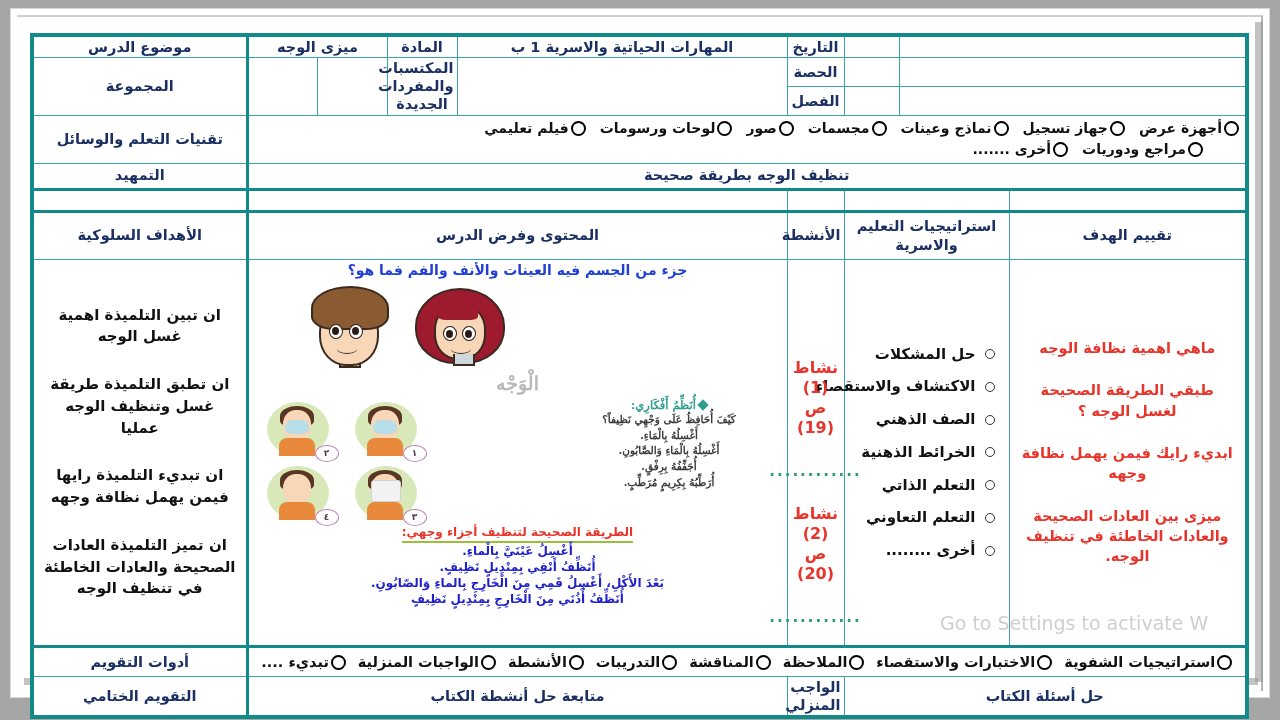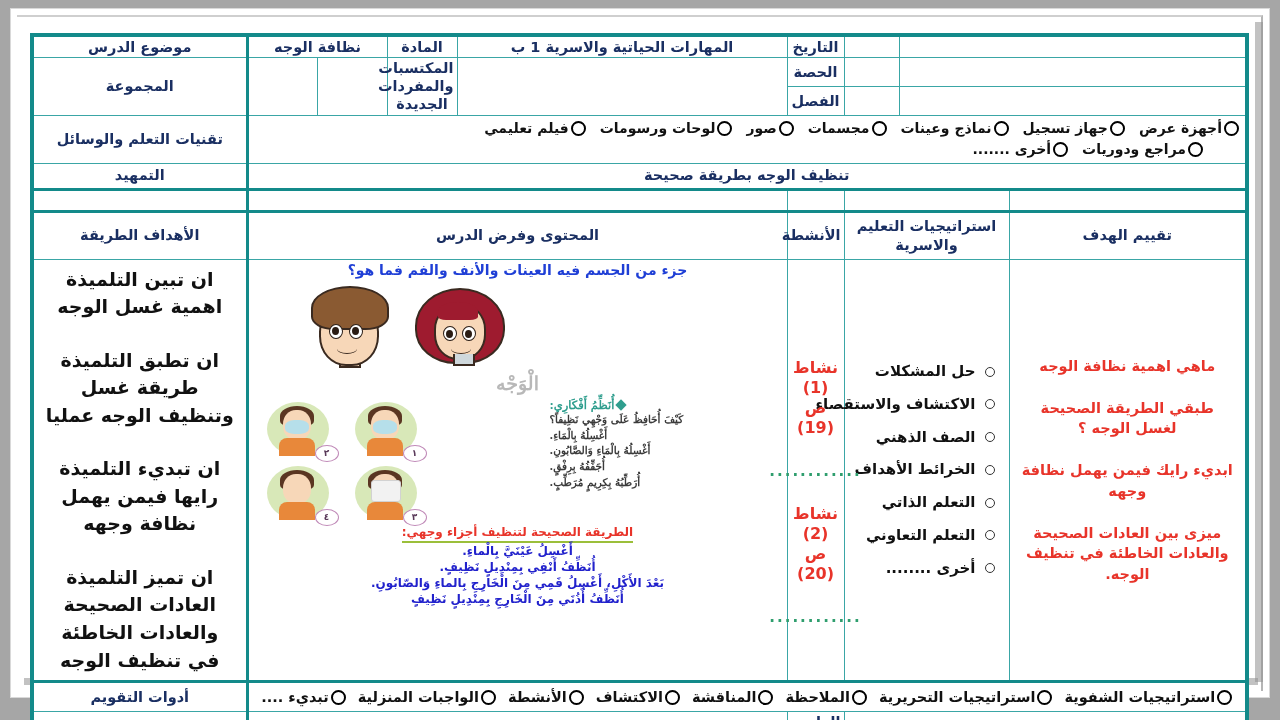--- a/index.html
+++ b/index.html
@@ -112,21 +112,21 @@
   
   .obj-col {
     display: flex;
     flex-direction: column;
     justify-content: center;
     gap: 26px;
     padding: 6px 10px;
     height: 100%;
     box-sizing: border-box;
   }
-  .obj-item { font-size: 19px; font-weight: bold; color: #111; line-height: 1.45; }
+  .obj-item { font-size: 15px; font-weight: bold; color: #111; line-height: 1.45; }
 
   
   .eval-col {
     display: flex;
     flex-direction: column;
     justify-content: center;
     gap: 22px;
     padding: 6px 10px;
     height: 100%;
     box-sizing: border-box;
@@ -219,23 +219,23 @@
     border: 1.2px solid #c08ab8;
     border-radius: 50%;
     background: #fff;
     font-size: 9px;
     color: #5a3a5a;
     text-align: center;
     line-height: 15px;
   }
   .book-text {
     position: absolute;
-    right: 22px; top: 138px;
+    right: 10px; top: 138px;
     width: 215px;
-    text-align: left;
+    text-align: center;
     direction: rtl;
   }
   .book-title {
     font-size: 11.5px; color: #2f9e8e; font-weight: bold;
     font-family: "DejaVu Serif", serif;
   }
   .book-diamond {
     display: inline-block; width: 8px; height: 8px;
     background: #2f9e8e; transform: rotate(45deg);
     margin-left: 3px;
@@ -385,21 +385,21 @@
         <col style="width:215px">
     </colgroup>
 
     <tbody>
         <tr>
       <td colspan="4"></td>
       <td></td>
       <td class="lbl-red head-label">التاريخ</td>
       <td colspan="2" class="lbl-navy head-label">المهارات الحياتية والاسرية 1 ب</td>
       <td class="lbl-red head-label">المادة</td>
-      <td colspan="2" class="lbl-navy head-label">نظافة الوجه</td>
+      <td colspan="2" class="lbl-navy head-label">ميزى الوجه</td>
       <td class="lbl-red head-label thick-side">موضوع الدرس</td>
     </tr>
 
     <tr style="height:26px">
       <td colspan="4"></td>
       <td></td>
       <td class="lbl-red head-label">الحصة</td>
       <td colspan="2" rowspan="2"></td>
       <td rowspan="2" class="lbl-red sub-small">المكتسبات والمفردات الجديدة</td>
       <td rowspan="2"></td>
@@ -470,21 +470,21 @@
       <td class="thick-top"></td>
       <td colspan="5" class="thick-top"></td>
       <td class="thick-top thick-side"></td>
     </tr>
 
     <tr style="height:48px">
       <td colspan="2" class="lbl-navy head-label thick-top">تقييم الهدف</td>
       <td colspan="3" class="lbl-navy head-label thick-top">استراتيجيات التعليم والاسرية</td>
       <td class="lbl-navy head-label thick-top">الأنشطة</td>
       <td colspan="5" class="lbl-navy head-label thick-top">المحتوى وفرض الدرس</td>
-      <td class="lbl-navy head-label thick-top thick-side">الأهداف الطريقة</td>
+      <td class="lbl-navy head-label thick-top thick-side">الأهداف السلوكية</td>
     </tr>
 
     <tr style="height:348px">
 
       <td colspan="2" style="padding:0">
         <div class="eval-col" id="eval-col">
               <div class="eval-item txt-red">ماهي اهمية نظافة الوجه</div>
               <div class="eval-item txt-red">طبقي الطريقة الصحيحة لغسل الوجه ؟</div>
               <div class="eval-item txt-red">ابديء رايك فيمن يهمل نظافة وجهه</div>
               <div class="eval-item txt-red">ميزى بين العادات الصحيحة والعادات الخاطئة في تنظيف الوجه.</div>
@@ -500,21 +500,21 @@
               <div class="strat-item">
                 <span class="strat-bullet"></span>
                 <span>الاكتشاف والاستقصاء</span>
               </div>
               <div class="strat-item">
                 <span class="strat-bullet"></span>
                 <span>الصف الذهني</span>
               </div>
               <div class="strat-item">
                 <span class="strat-bullet"></span>
-                <span>الخرائط الأهداف</span>
+                <span>الخرائط الذهنية</span>
               </div>
               <div class="strat-item">
                 <span class="strat-bullet"></span>
                 <span>التعلم الذاتي</span>
               </div>
               <div class="strat-item">
                 <span class="strat-bullet"></span>
                 <span>التعلم التعاوني</span>
               </div>
               <div class="strat-item">
@@ -640,33 +640,33 @@
 
     <tr style="height:30px">
       <td colspan="11" style="padding:0" class="thick-top">
         <div class="opt-row" id="assess-line" style="justify-content:center; gap:2px 12px;">
               <span class="opt">
                 <span class="bullet-o"></span>
                 <span>استراتيجيات الشفوية</span>
               </span>
               <span class="opt">
                 <span class="bullet-o"></span>
-                <span>استراتيجيات التحريرية</span>
+                <span>الاختبارات والاستقصاء</span>
               </span>
               <span class="opt">
                 <span class="bullet-o"></span>
                 <span>الملاحظة</span>
               </span>
               <span class="opt">
                 <span class="bullet-o"></span>
                 <span>المناقشة</span>
               </span>
               <span class="opt">
                 <span class="bullet-o"></span>
-                <span>الاكتشاف</span>
+                <span>التدريبات</span>
               </span>
               <span class="opt">
                 <span class="bullet-o"></span>
                 <span>الأنشطة</span>
               </span>
               <span class="opt">
                 <span class="bullet-o"></span>
                 <span>الواجبات المنزلية</span>
               </span>
               <span class="opt">
@@ -681,14 +681,15 @@
     <tr style="height:30px">
       <td colspan="5" class="txt-red">حل أسئلة الكتاب</td>
       <td class="lbl-navy">الواجب المنزلي</td>
       <td colspan="5" class="txt-red">متابعة حل أنشطة الكتاب</td>
       <td class="lbl-navy thick-side">التقويم الختامي</td>
     </tr>
   </tbody>
     </table>
 
   <div id="watermark">
+    <div class="wm2">Go to Settings to activate W</div>
   </div>
 </div>
 
 </body></html>

